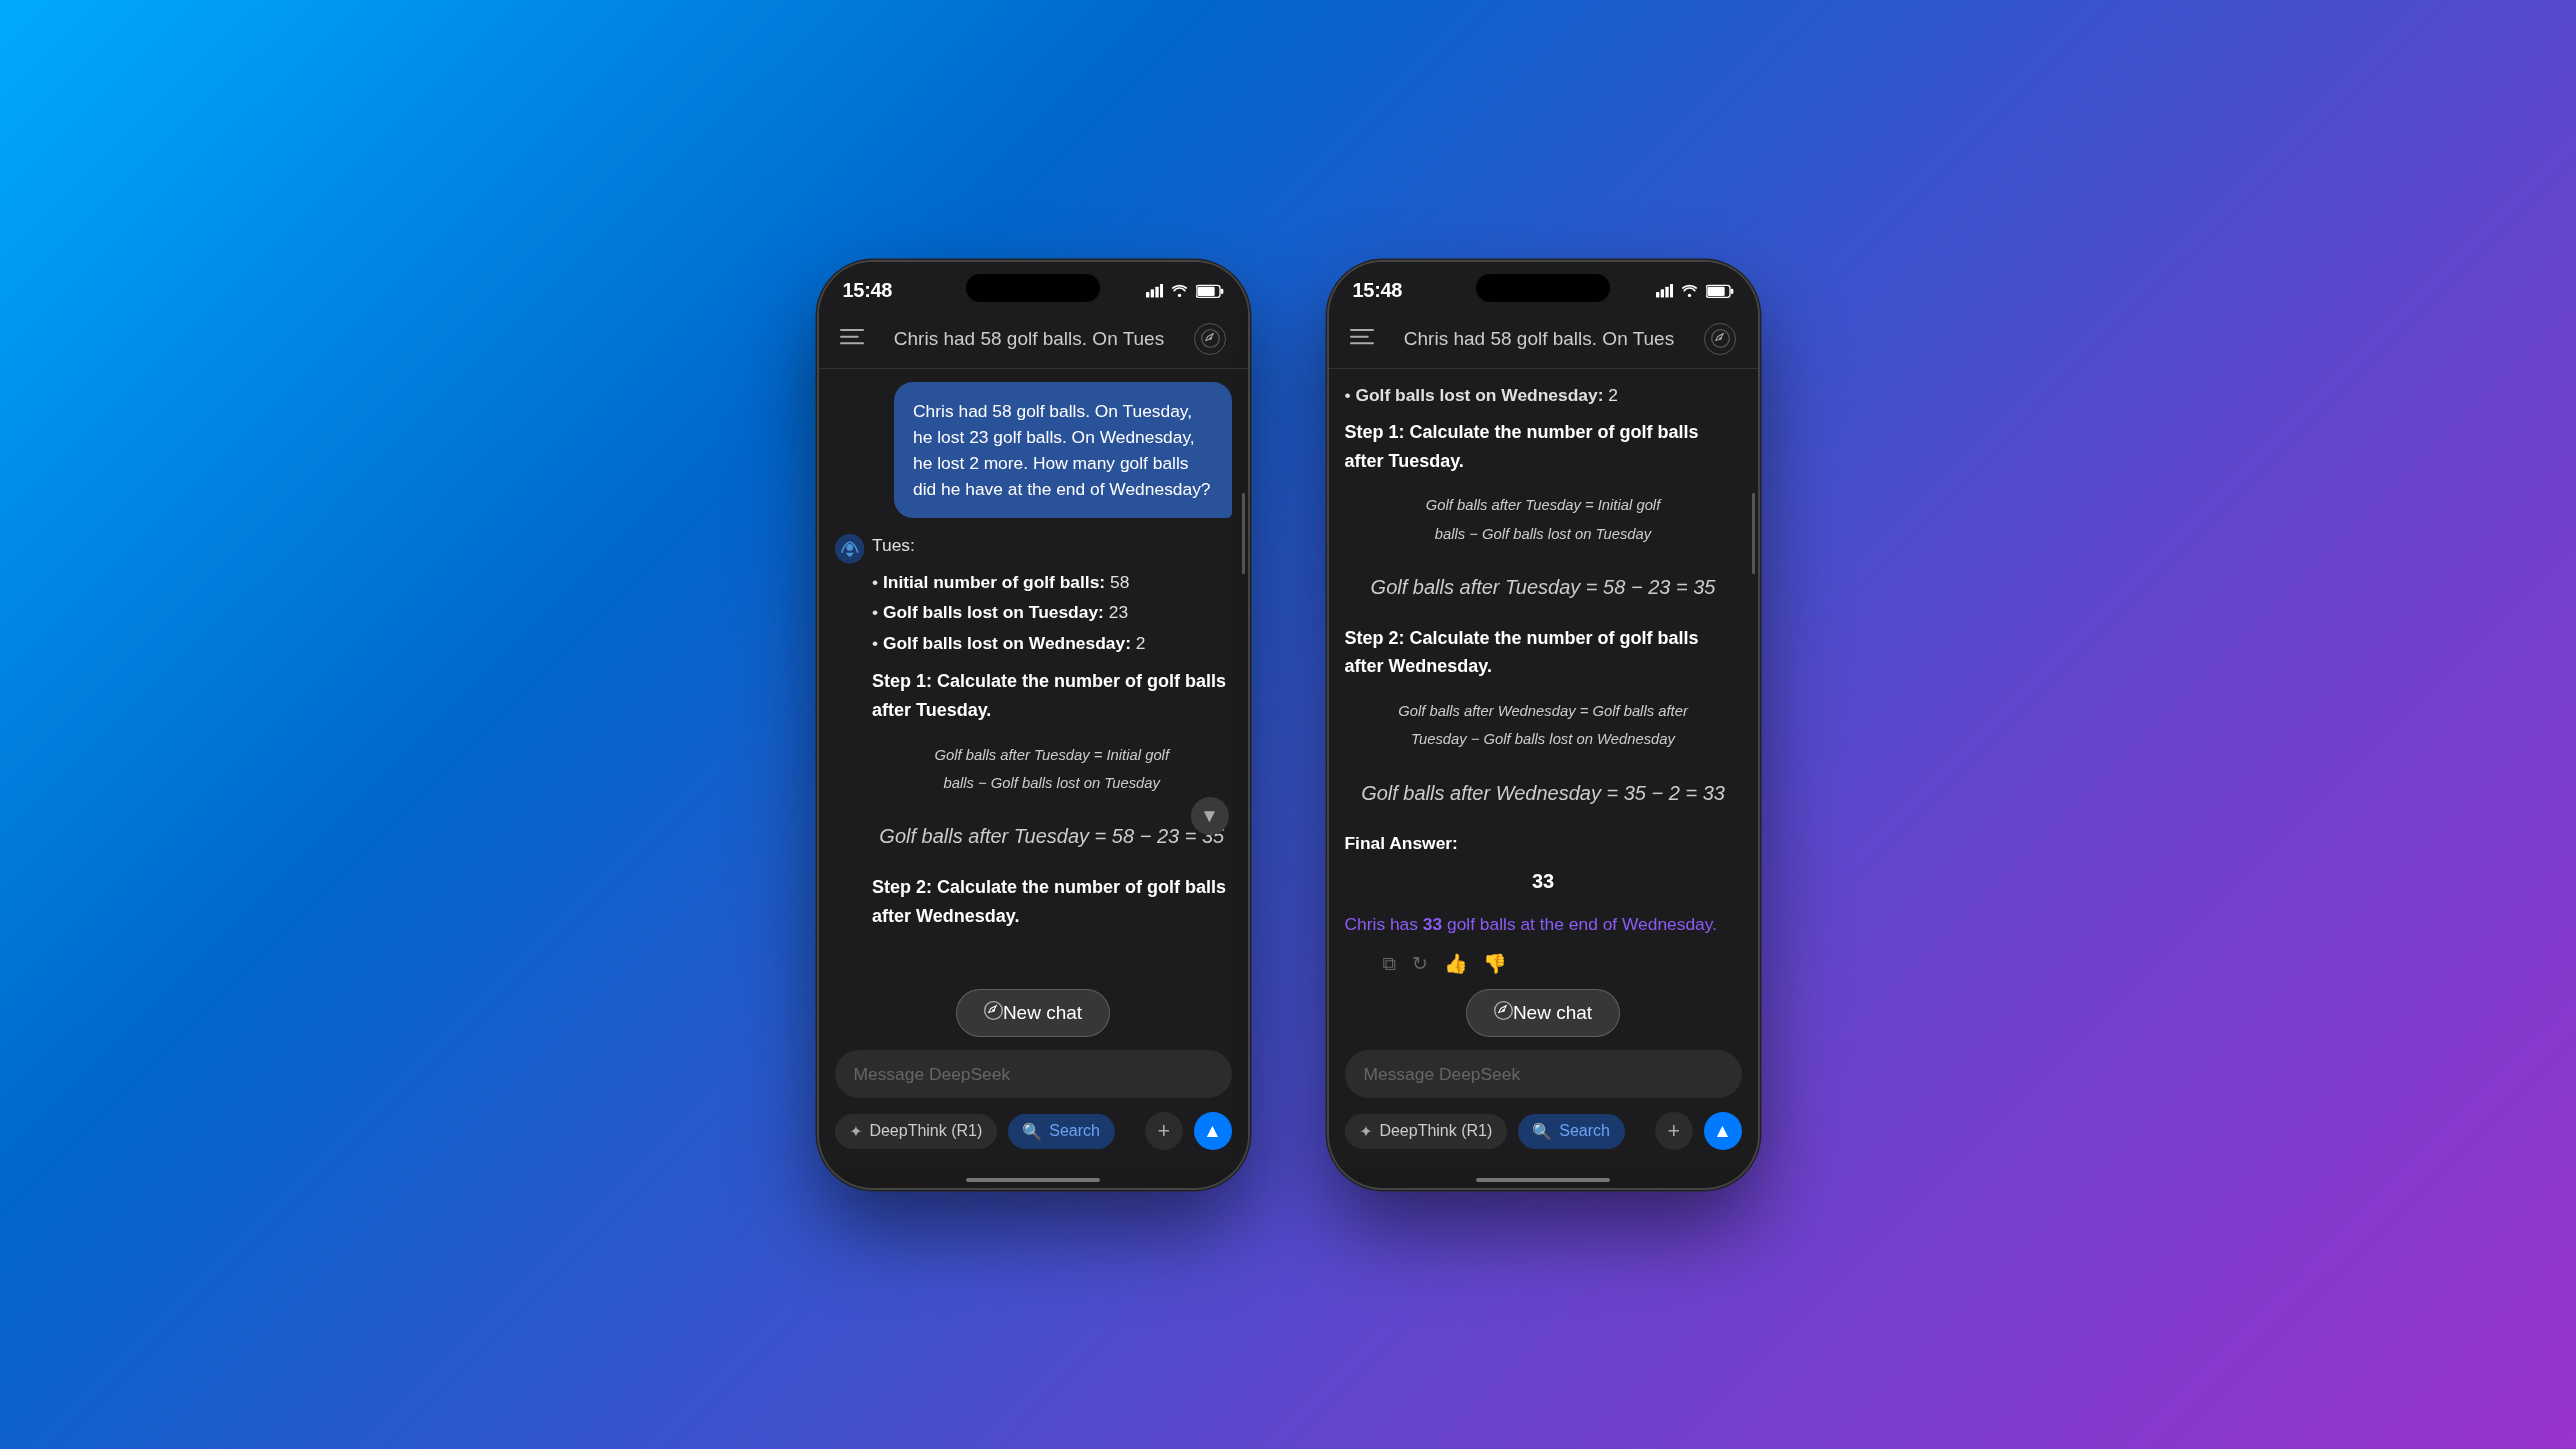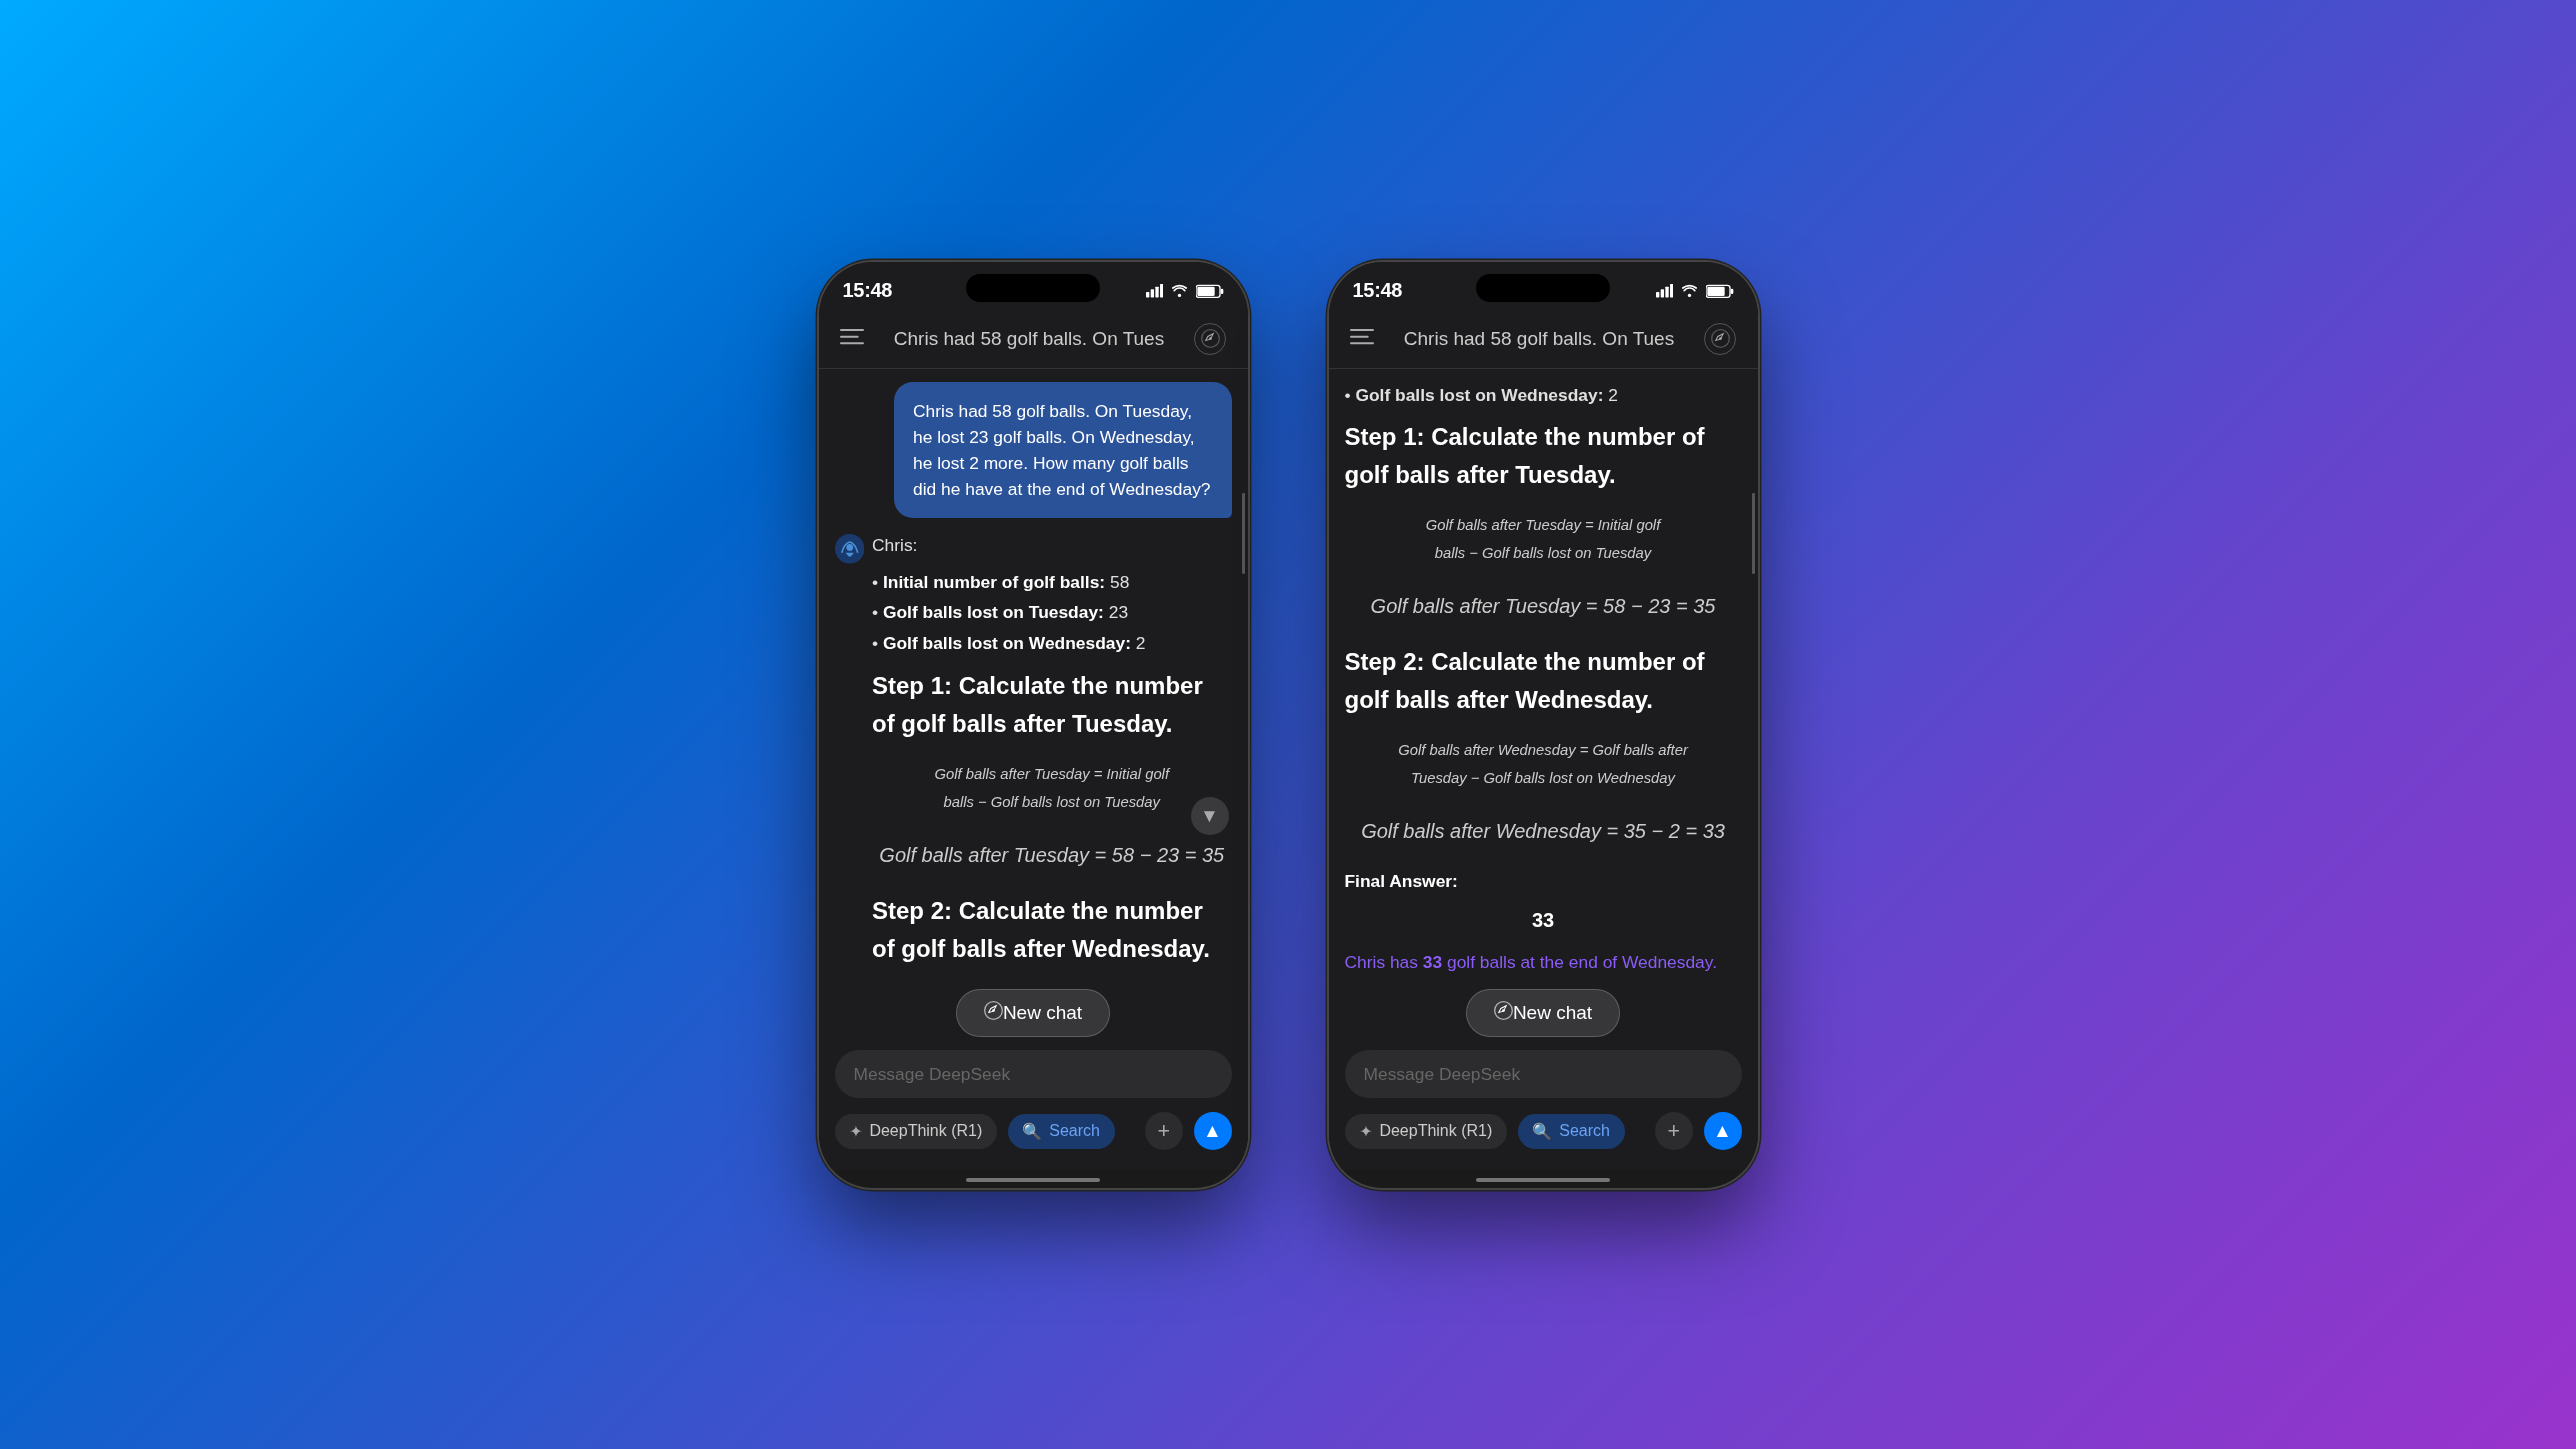--- a/index.html
+++ b/index.html
@@ -207,21 +207,21 @@
     }
 
     .ai-content strong {
       font-weight: 700;
       color: #fff;
     }
 
     .step-header {
       font-weight: 700;
       color: #fff;
-      font-size: 24px;
+      font-size: 18px;
       margin: 8px 0 5.4px;
     }
 
     .math-formula {
       font-style: italic;
       font-size: 20px;
       color: #ccc;
       text-align: center;
       padding: 10.7px 0;
       line-height: 1.8;
@@ -491,21 +491,21 @@
       <div class="ai-response">
         <div class="ai-avatar">
           <svg viewBox="0 0 44 44" xmlns="http://www.w3.org/2000/svg">
             <circle cx="22" cy="22" r="22" fill="#1a3a6e"></circle>
             <path d="M10 28 Q14 14 22 12 Q30 14 34 28" fill="none" stroke="#4a90d9" stroke-width="2.5"></path>
             <circle cx="22" cy="20" r="5" fill="#4a90d9"></circle>
             <path d="M16 28 Q20 34 22 34 Q24 34 28 28" fill="#4a90d9"></path>
           </svg>
         </div>
         <div class="ai-content">
-          <p><span>Chris:</span></p>
+          <p><span>Tues:</span></p>
           <ul>
             <li><strong>Initial number of golf balls:</strong> 58</li>
             <li><strong>Golf balls lost on Tuesday:</strong> 23</li>
             <li><strong>Golf balls lost on Wednesday:</strong> 2</li>
           </ul>
           <div class="step-header">Step 1: Calculate the number of golf balls after Tuesday.</div>
           <div class="formula-block">
             <div class="formula-text">
               Golf balls after Tuesday = Initial golf<br>balls − Golf balls lost on Tuesday
             </div>

